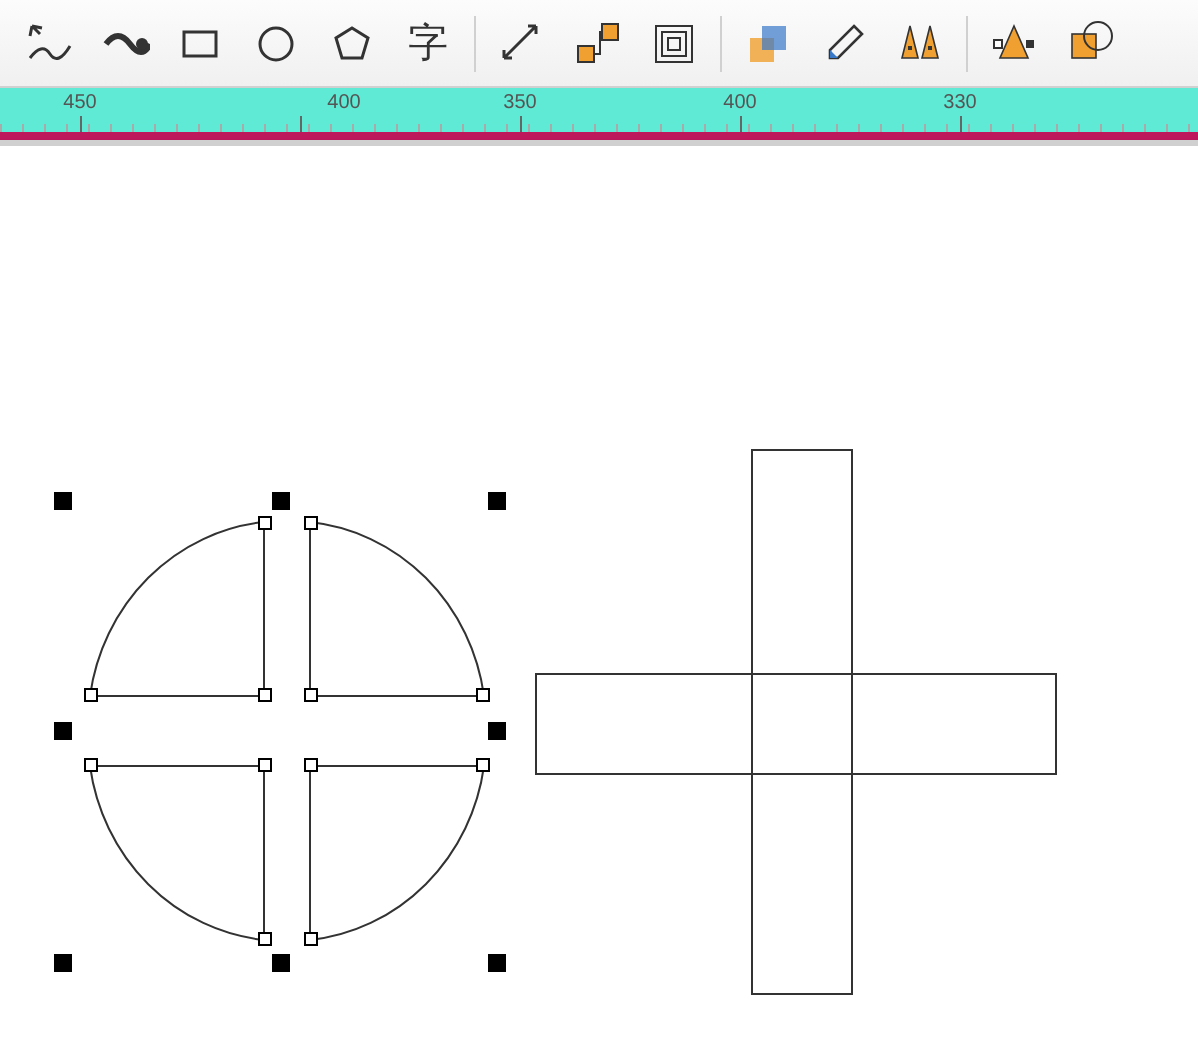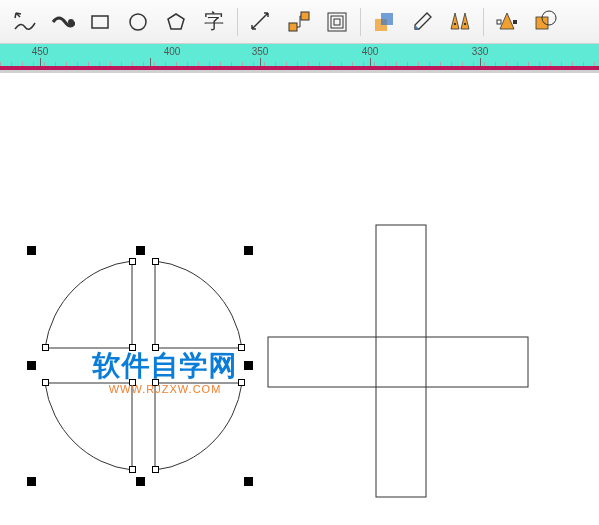--- a/index.html
+++ b/index.html
@@ -314,18 +314,14 @@
   <div class="node-handle" style="left:129px; top:271px;"></div>
   <div class="node-handle" style="left:152px; top:271px;"></div>
   <div class="node-handle" style="left:238px; top:271px;"></div>
   <div class="node-handle" style="left:42px; top:306px;"></div>
   <div class="node-handle" style="left:129px; top:306px;"></div>
   <div class="node-handle" style="left:152px; top:306px;"></div>
   <div class="node-handle" style="left:238px; top:306px;"></div>
   <div class="node-handle" style="left:129px; top:393px;"></div>
   <div class="node-handle" style="left:152px; top:393px;"></div>
 
-  <div class="watermark">
-    <div class="watermark-main">软件自学网</div>
-    <div class="watermark-sub">WWW.RJZXW.COM</div>
-  </div>
 
 </div>
 
 </body></html>

